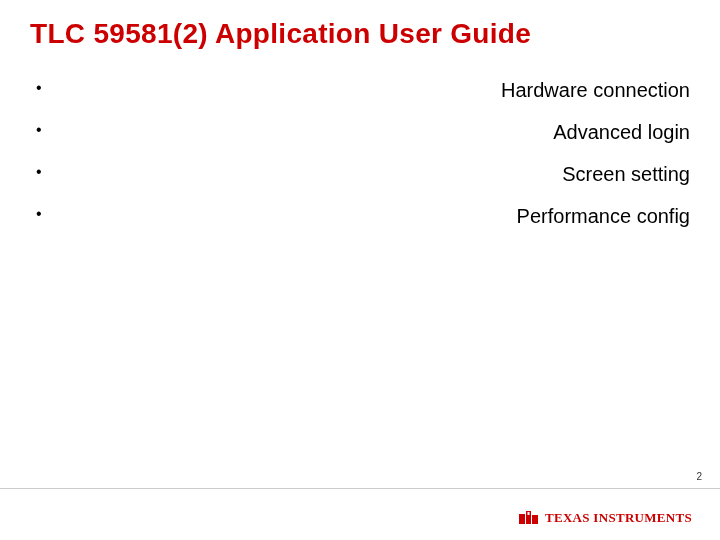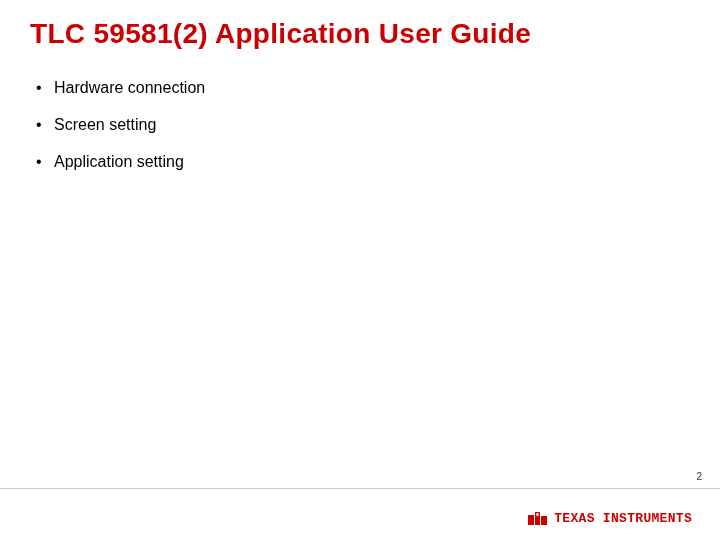--- a/index.html
+++ b/index.html
@@ -26,26 +26,27 @@
       font-weight: bold;
       color: #cc0000;
       margin-bottom: 28px;
       letter-spacing: 0.3px;
     }
     .bullet-list {
       list-style: none;
       padding-left: 6px;
     }
     .bullet-item {
-      font-size: 16px;
+      font-size: 20px;
       color: #000000;
       margin-bottom: 18px;
       padding-left: 18px;
       position: relative;
       line-height: 1.2;
+      text-align: right;
     }
     .bullet-item::before {
       content: "•";
       position: absolute;
       left: 0;
       top: 0;
       color: #000000;
       font-size: 16px;
     }
     .footer {
@@ -73,33 +74,34 @@
     }
     .logo-icon {
       width: 20px;
       height: 14px;
     }
     .logo-text {
       font-size: 13px;
       font-weight: bold;
       color: #cc0000;
       letter-spacing: 0.3px;
-      font-family: Liberation Mono, monospace;
+      font-family: Liberation Serif, serif;
     }
   </style>
 </head>
 <body>
 
 <div class="slide">
   <h1 class="title">TLC 59581(2) Application User Guide</h1>
 
   <ul class="bullet-list">
     <li class="bullet-item">Hardware connection</li>
+    <li class="bullet-item">Advanced login</li>
     <li class="bullet-item">Screen setting</li>
-    <li class="bullet-item">Application setting</li>
+    <li class="bullet-item">Performance config</li>
   </ul>
 
   <div class="footer">
     <div class="page-number">2</div>
     <div class="logo-container">
       <span class="logo-icon">
         <svg width="20" height="14" viewBox="0 0 20 14">
           <rect x="0" y="3" width="6" height="10" fill="#cc0000"></rect>
           <rect x="7" y="0" width="5" height="13" fill="#cc0000"></rect>
           <rect x="13" y="4" width="6" height="9" fill="#cc0000"></rect>

